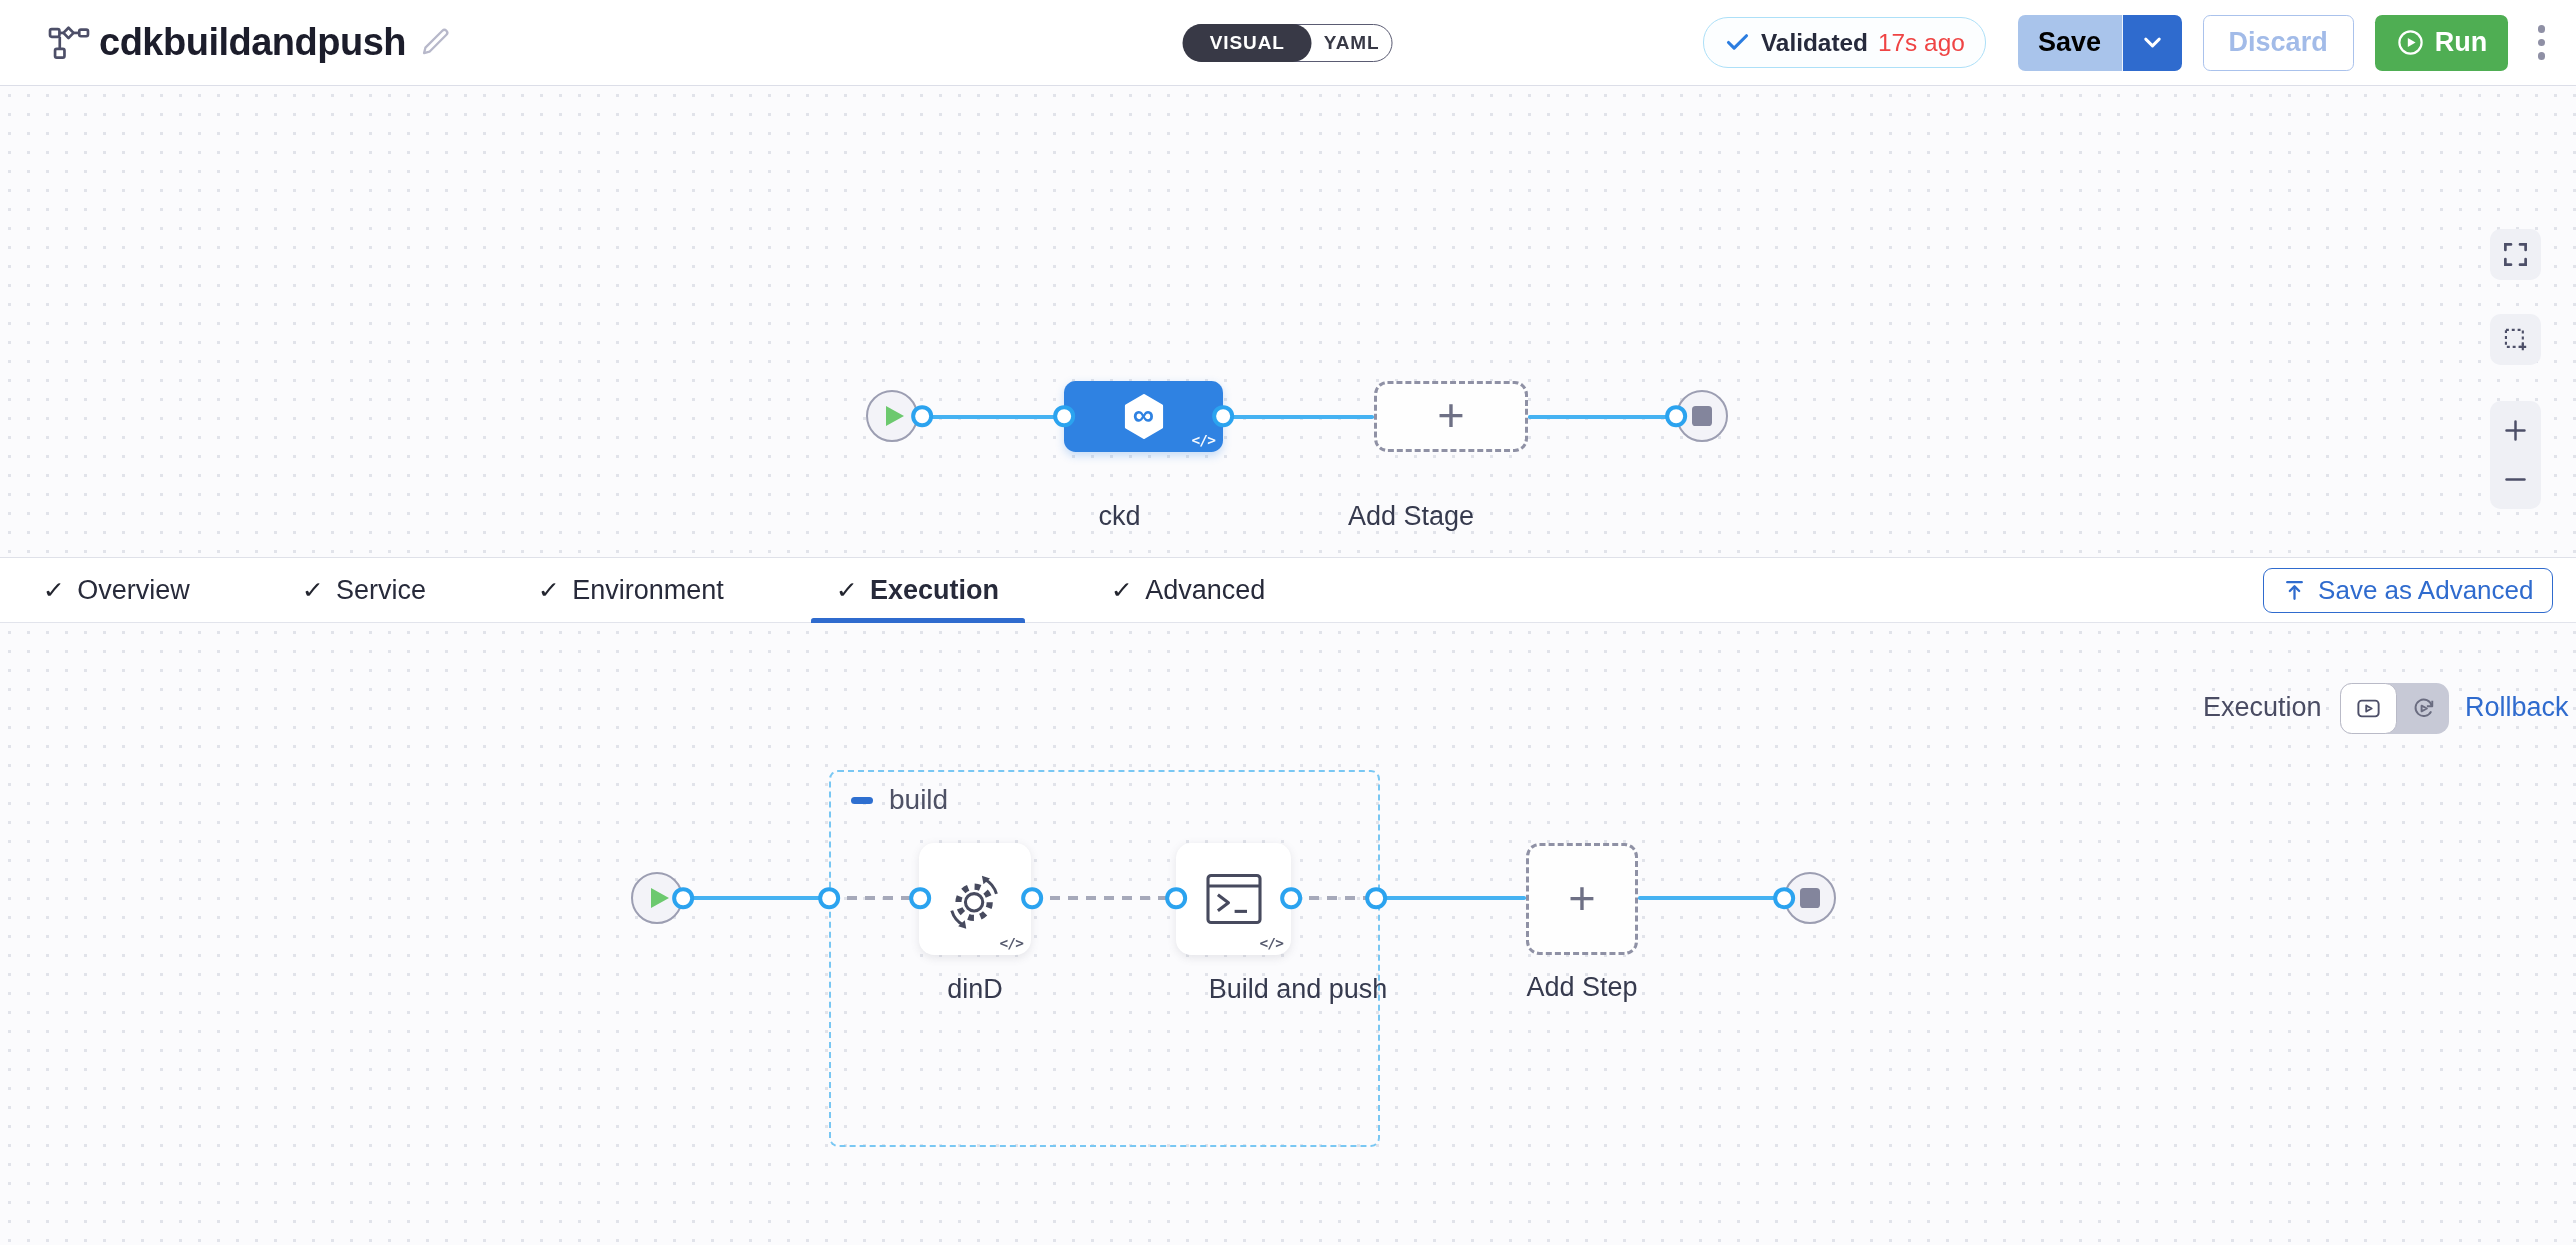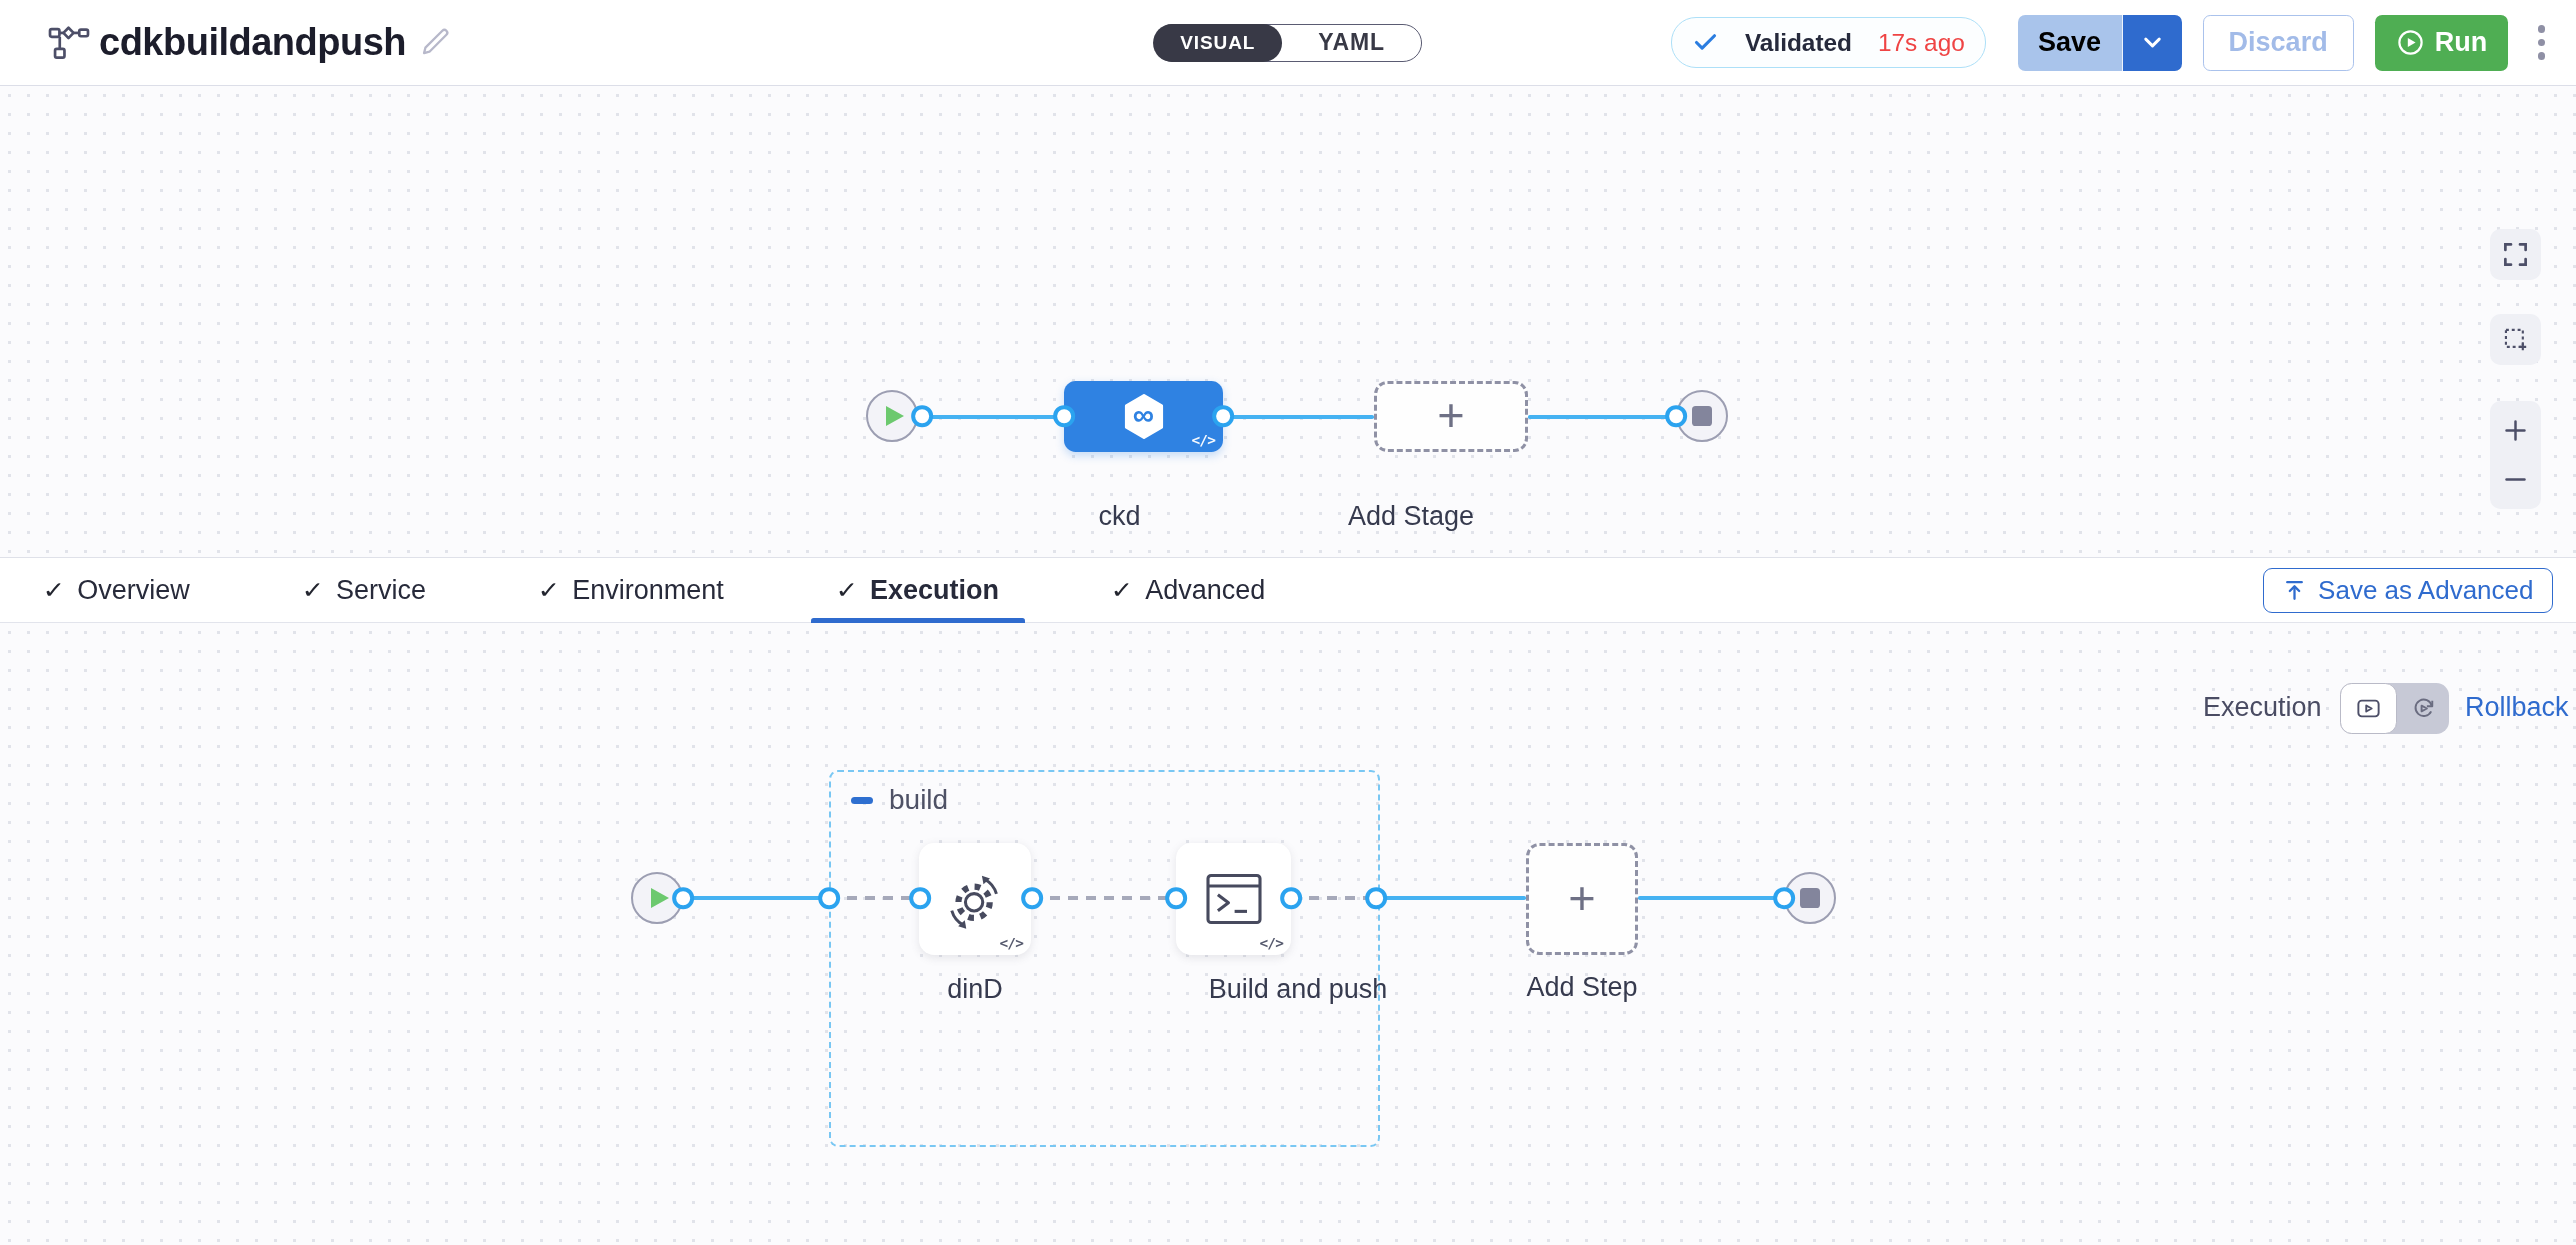--- a/index.html
+++ b/index.html
@@ -17,23 +17,23 @@
   
   .header{height:86px;background:#fff;border-bottom:0.9px solid #dcdee8;display:flex;align-items:center;
     padding:0 21.7px 0 48px;position:relative;z-index:10}
   .hdr-left{display:flex;align-items:center;gap:9px}
   .title{font-size:38px;font-weight:700;color:var(--dark-text);letter-spacing:-0.5px}
   .pencil{margin-left:5.4px;display:flex}
   .vt{position:absolute;left:50%;top:50%;transform:translate(-50%,-50%);display:flex;align-items:center;
     height:38px;border:1.8px solid #5a5b72;border-radius:20px;background:#fff}
   .vt-visual{height:38px;margin:-1.8px 0 -1.8px -1.8px;padding:0 27px;background:var(--toggle-dark);color:#fff;
     border-radius:20px;display:flex;align-items:center;font-weight:700;font-size:19px;letter-spacing:0.9px}
-  .vt-yaml{padding:0 36px;color:var(--toggle-dark);font-weight:700;font-size:23px;letter-spacing:0.9px}
+  .vt-yaml{padding:0 12px;color:var(--toggle-dark);font-weight:700;font-size:19px;letter-spacing:0.9px}
   .hdr-right{margin-left:auto;display:flex;align-items:center;gap:21px}
-  .validated{display:flex;align-items:center;gap:26px;height:51px;padding:0 20px;margin-right:10.8px;
+  .validated{display:flex;align-items:center;gap:10px;height:51px;padding:0 20px;margin-right:10.8px;
     border:1.8px solid var(--validated-border);border-radius:25px;background:#fcfeff}
   .validated b{font-size:24.4px;color:#262a3c}
   .validated span{font-size:24.4px;color:#ef4444}
   .save-wrap{display:flex;height:56px;border-radius:7.2px;overflow:hidden}
   .save-main{width:104px;background:var(--save-disabled);color:#000000;font-weight:700;font-size:27px;
     display:flex;align-items:center;justify-content:center;border:none;cursor:default}
   .save-caret{width:60px;background:var(--accent-blue);display:flex;align-items:center;justify-content:center;
     border:none;border-left:1.8px solid #eef3fb;cursor:pointer}
   .btn-discard{height:56px;padding:0 25px;border:1.8px solid #aac2ec;color:var(--discard-text);font-weight:700;
     font-size:27px;border-radius:7.2px;background:#fff;display:flex;align-items:center;cursor:default}

